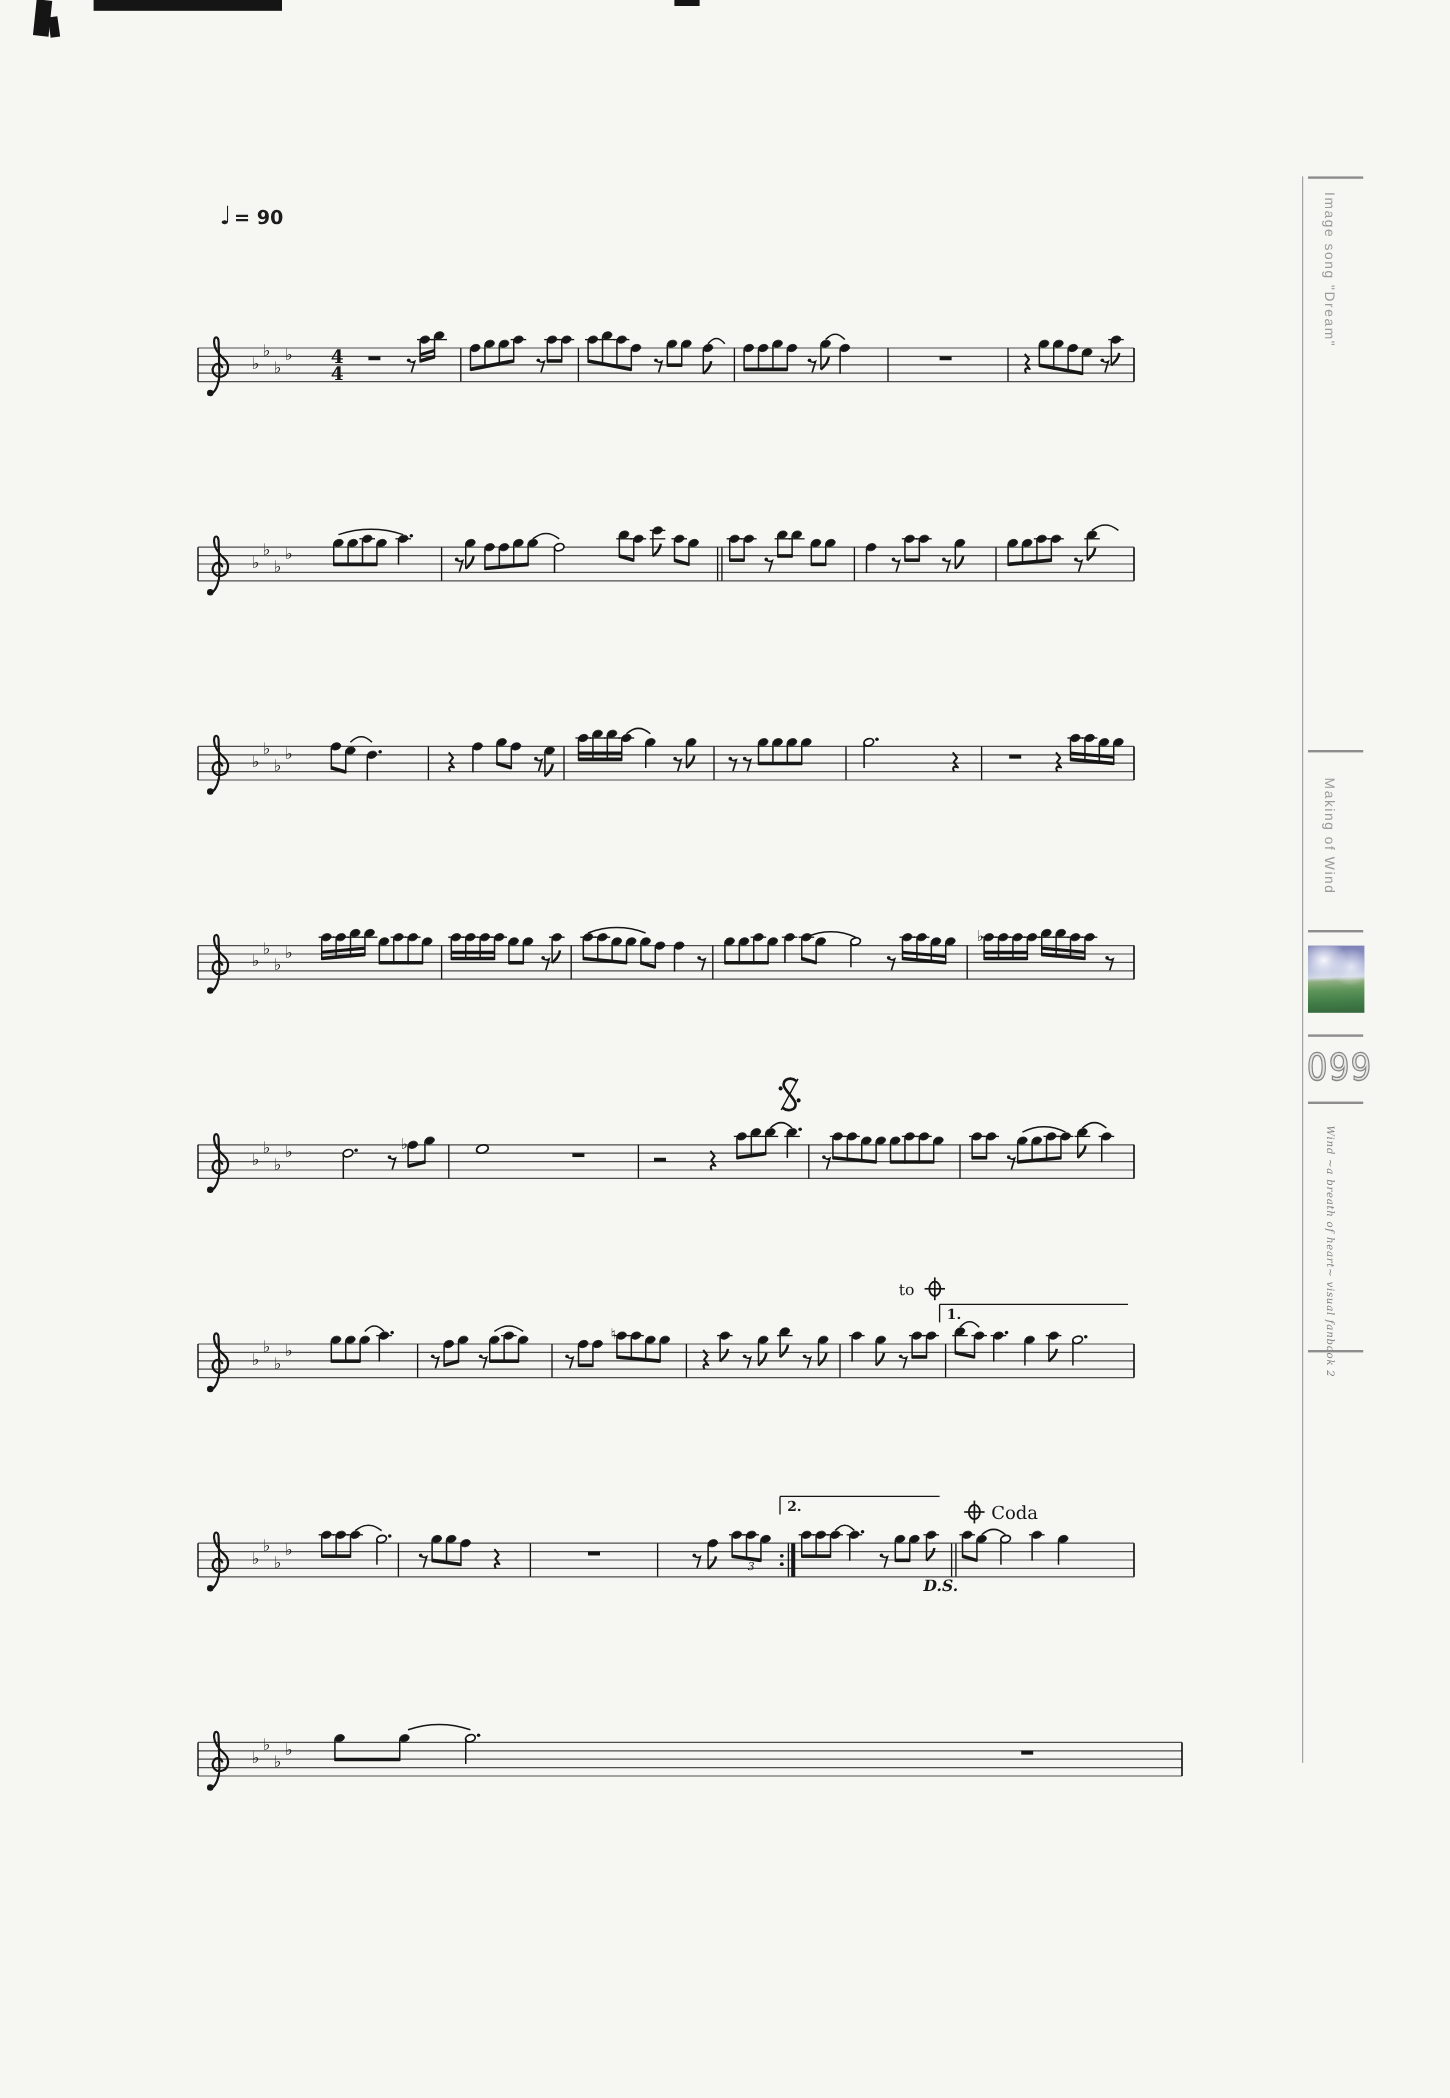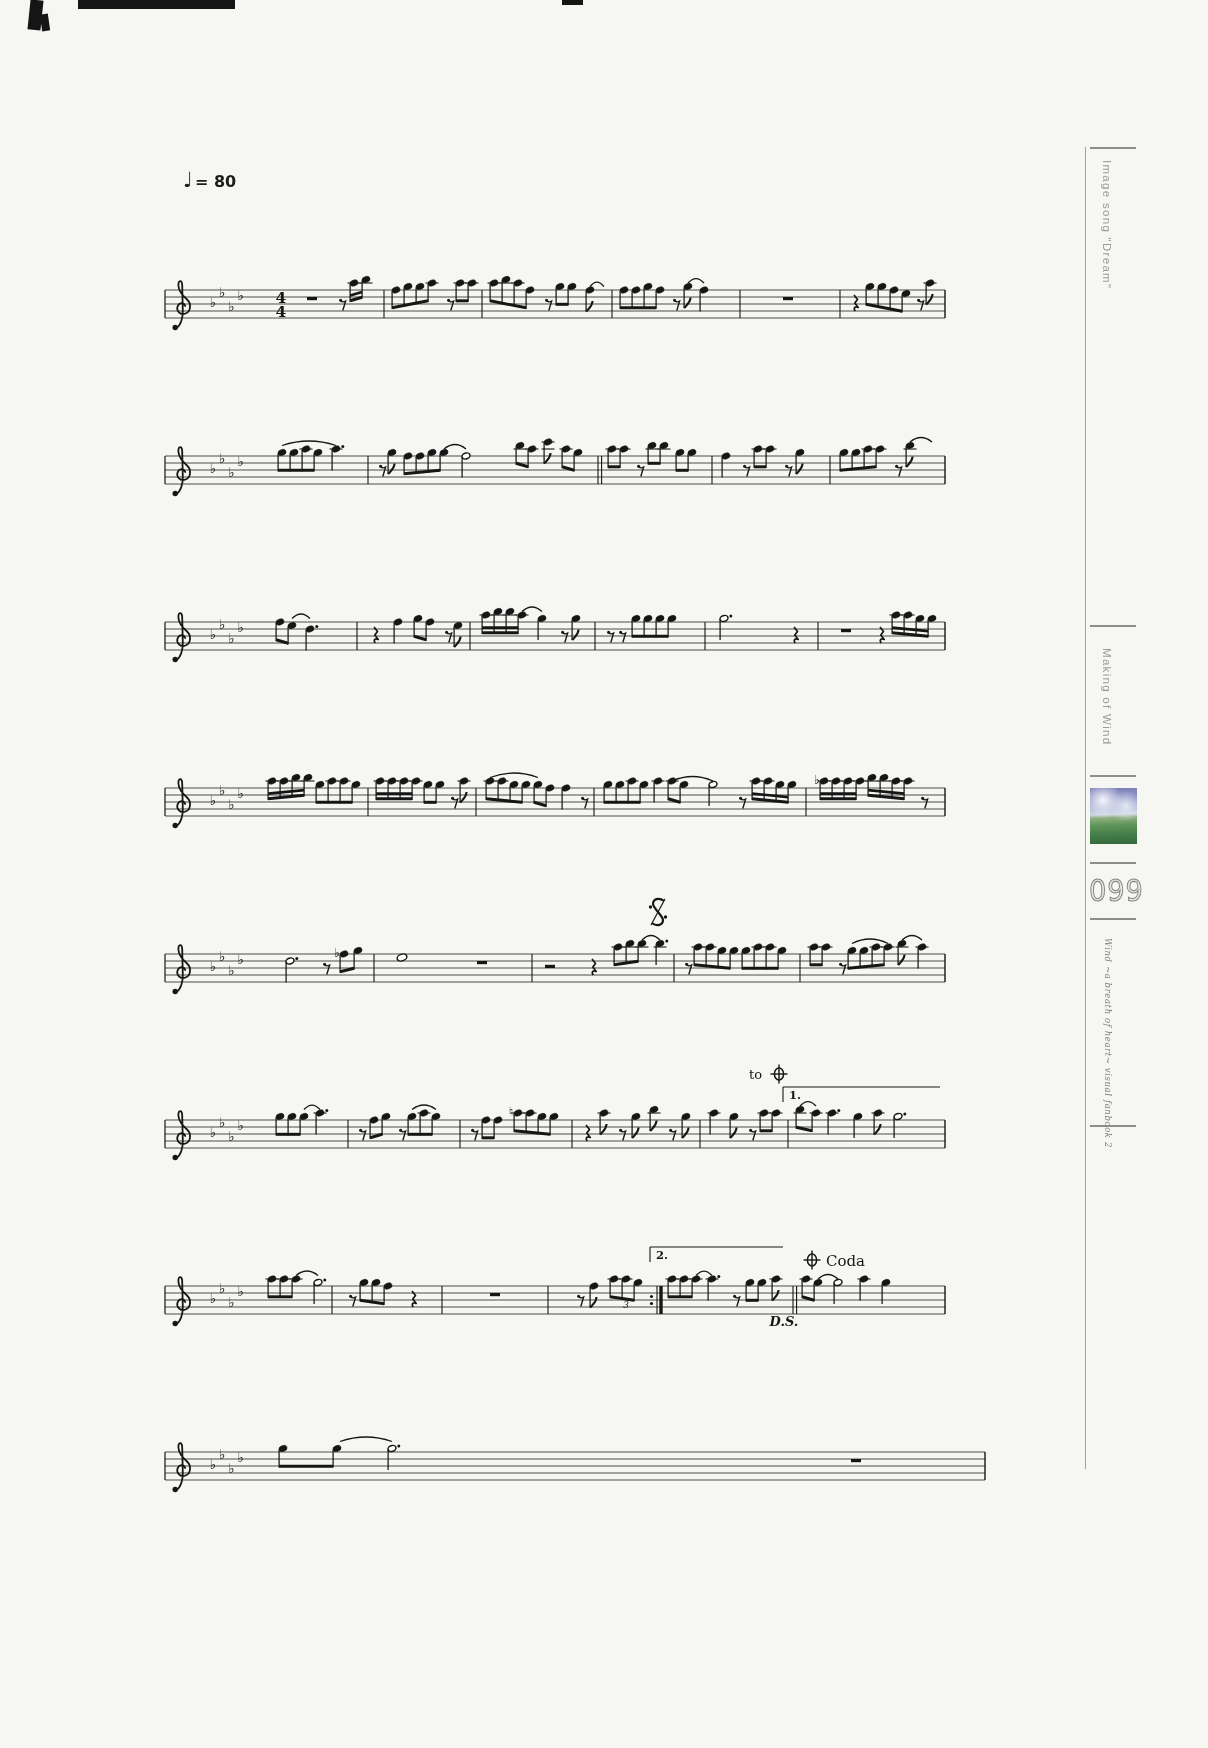--- a/index.html
+++ b/index.html
@@ -35,21 +35,21 @@
 
 <div id="artifacts">
     <div class="artifact" style="left: 78px; top: 0px; width: 157px; height: 9px; transform: rotate(0deg);"></div>
     <div class="artifact" style="left: 29px; top: 0px; width: 13px; height: 30px; transform: rotate(6deg);"></div>
     <div class="artifact" style="left: 41px; top: 14px; width: 8px; height: 17px; transform: rotate(-8deg);"></div>
     <div class="artifact" style="left: 562px; top: 0px; width: 21px; height: 5px; transform: rotate(0deg);"></div>
   </div>
 
 <div class="tempo">
   <span class="note">♩</span>
-  <span>= 80</span>
+  <span>= 90</span>
 </div>
 
 <svg id="score" width="1208" height="1748" viewBox="0 0 1208 1748" xmlns="http://www.w3.org/2000/svg">
     <g>
       <line x1="165" y1="290" x2="945" y2="290" stroke="#4d4d4d" stroke-width="1"></line>
       <line x1="165" y1="297" x2="945" y2="297" stroke="#4d4d4d" stroke-width="1"></line>
       <line x1="165" y1="304" x2="945" y2="304" stroke="#4d4d4d" stroke-width="1"></line>
       <line x1="165" y1="311" x2="945" y2="311" stroke="#4d4d4d" stroke-width="1"></line>
       <line x1="165" y1="318" x2="945" y2="318" stroke="#4d4d4d" stroke-width="1"></line>
       <line x1="165" y1="290" x2="165" y2="318" stroke="#161616" stroke-width="1.2"></line>

